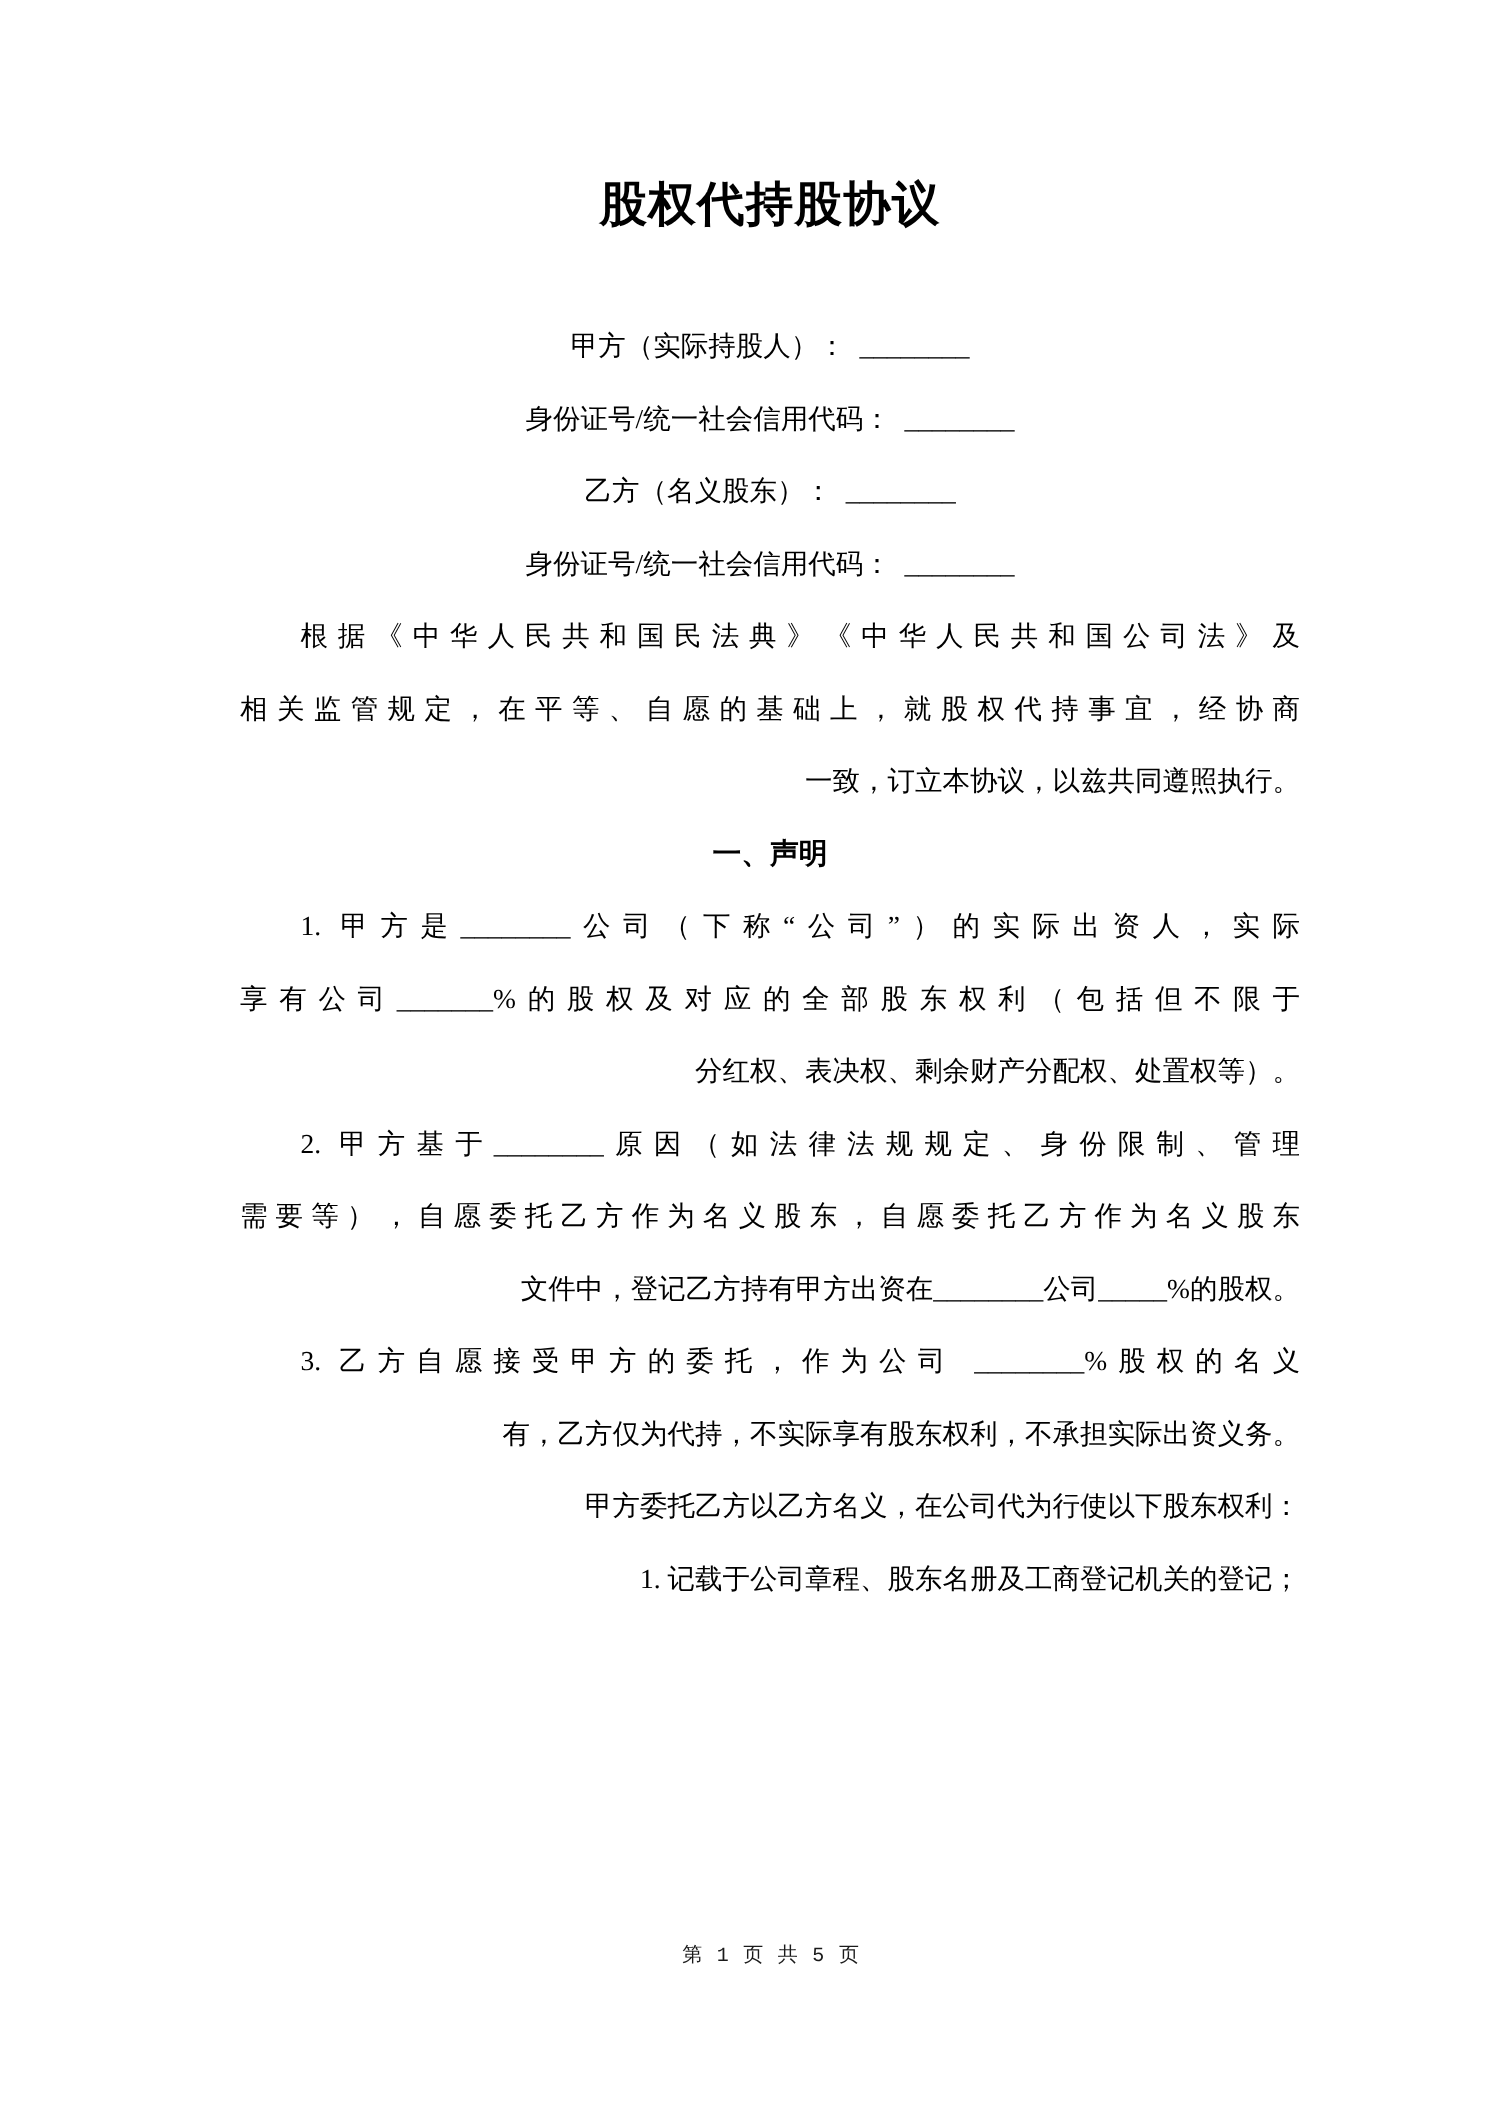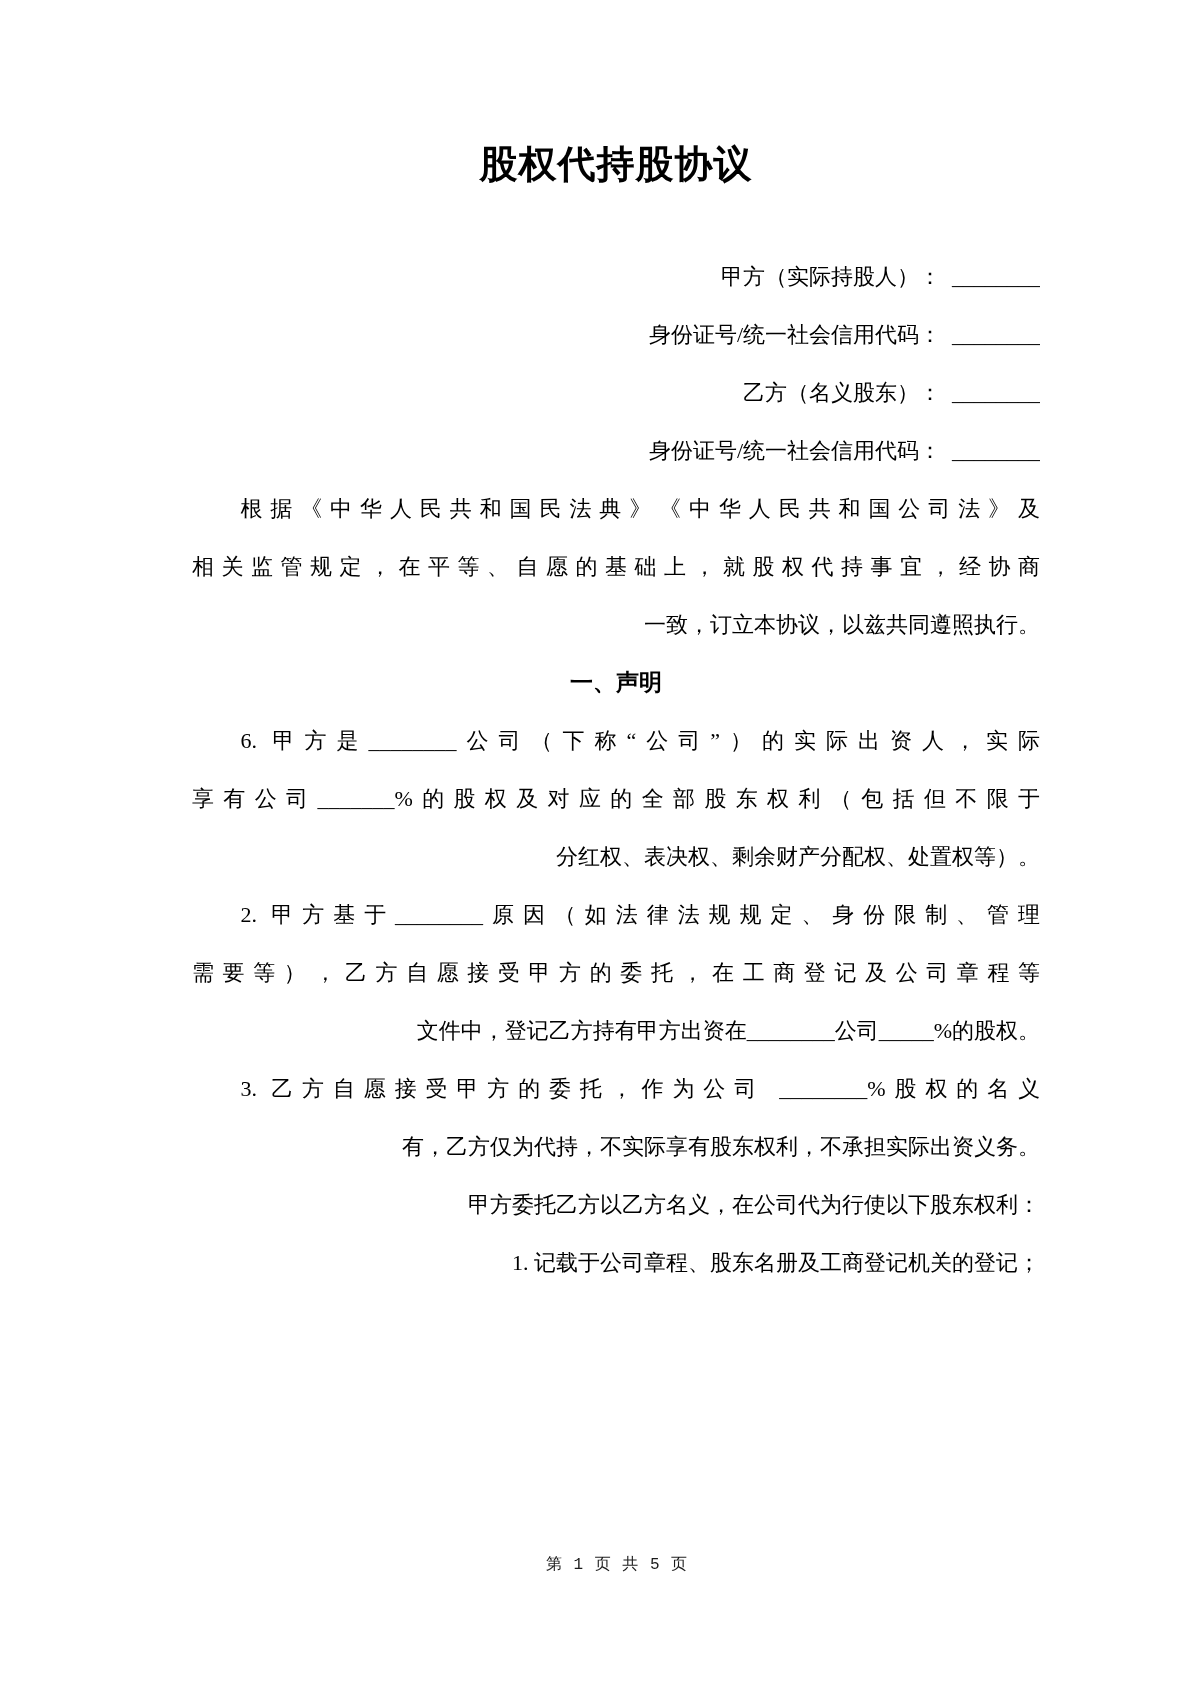--- a/index.html
+++ b/index.html
@@ -36,21 +36,21 @@
   .line.j {
     text-align: justify;
     text-align-last: justify;
     text-justify: inter-character;
   }
   
   .line.end {
     text-align: right;
   }
   .line.field {
-    text-align: right;
+    text-align: center;
   }
   .line.h {
     font-weight: bold;
     font-size: 23px;
     text-align: center;
   }
   .line.indent {
     text-indent: 2.2em;
   }
   .footer {
@@ -78,26 +78,26 @@
     <div class="line field">身份证号/统一社会信用代码：&nbsp;&nbsp;________</div>
     <div class="line field">乙方（名义股东）：&nbsp;&nbsp;________</div>
     <div class="line field">身份证号/统一社会信用代码：&nbsp;&nbsp;________</div>
 
     <div class="line j indent">根据《中华人民共和国民法典》《中华人民共和国公司法》及</div>
     <div class="line j">相关监管规定，在平等、自愿的基础上，就股权代持事宜，经协商</div>
     <div class="line end">一致，订立本协议，以兹共同遵照执行。</div>
 
     <div class="line h">一、声明</div>
 
-    <div class="line j indent">6. 甲方是________公司（下称“公司”）的实际出资人，实际</div>
+    <div class="line j indent">1. 甲方是________公司（下称“公司”）的实际出资人，实际</div>
     <div class="line j">享有公司_______%的股权及对应的全部股东权利（包括但不限于</div>
     <div class="line end">分红权、表决权、剩余财产分配权、处置权等）。</div>
 
     <div class="line j indent">2. 甲方基于________原因（如法律法规规定、身份限制、管理</div>
-    <div class="line j">需要等），乙方自愿接受甲方的委托，在工商登记及公司章程等</div>
+    <div class="line j">需要等），自愿委托乙方作为名义股东，自愿委托乙方作为名义股东</div>
     <div class="line end">文件中，登记乙方持有甲方出资在________公司_____%的股权。</div>
 
     <div class="line j indent">3. 乙方自愿接受甲方的委托，作为公司&nbsp;________%股权的名义</div>
     <div class="line end">有，乙方仅为代持，不实际享有股东权利，不承担实际出资义务。</div>
 
 
     <div class="line end indent">甲方委托乙方以乙方名义，在公司代为行使以下股东权利：</div>
     <div class="line end indent">1. 记载于公司章程、股东名册及工商登记机关的登记；</div>
 
   </div>

